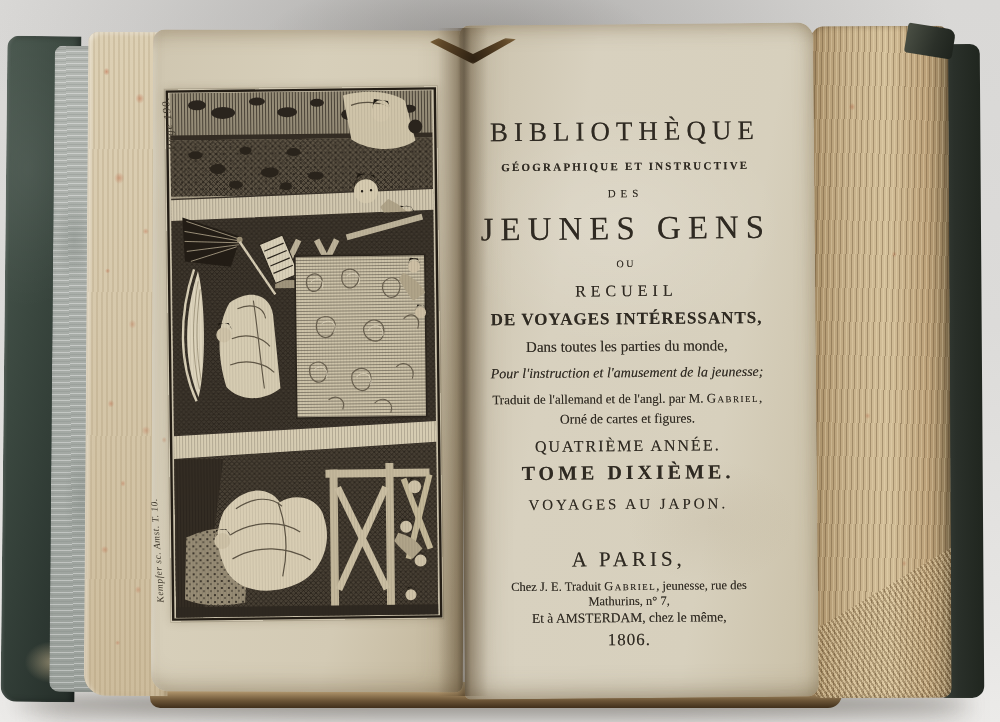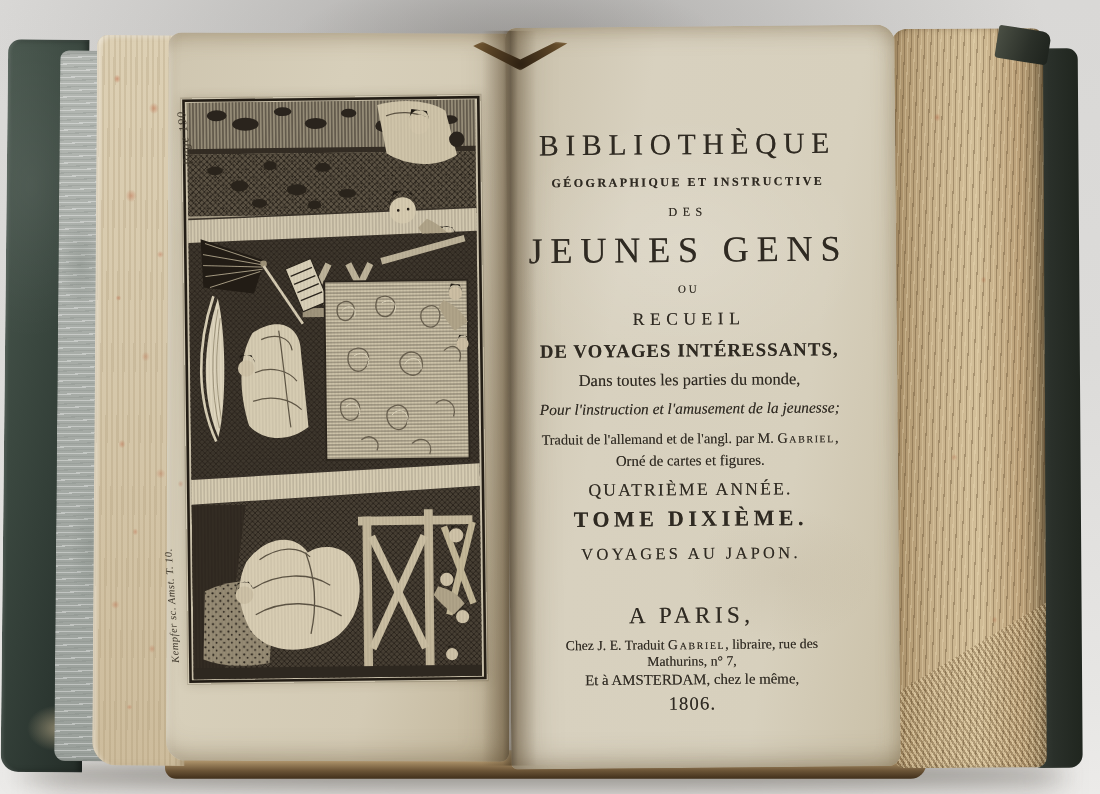--- a/index.html
+++ b/index.html
@@ -381,21 +381,21 @@
       <span class="tl l6">RECUEIL</span>
       <span class="tl l7">DE VOYAGES INTÉRESSANTS,</span>
       <span class="tl l8">Dans toutes les parties du monde,</span>
       <span class="tl l9">Pour l'instruction et l'amusement de la jeunesse;</span>
       <span class="tl l10"><span>Traduit de l'allemand et de l'angl. par M. </span><span class="sc">Gabriel</span><span>,</span></span>
       <span class="tl l11">Orné de cartes et figures.</span>
       <span class="tl l12">QUATRIÈME ANNÉE.</span>
       <span class="tl l13">TOME DIXIÈME.</span>
       <span class="tl l14">VOYAGES AU JAPON.</span>
       <span class="tl city">A PARIS,</span>
-      <span class="tl pub"><span>Chez J. E. Traduit </span><span class="sc">Gabriel</span><span>, libraire, rue des</span></span>
+      <span class="tl pub"><span>Chez J. E. Traduit </span><span class="sc">Gabriel</span><span>, jeunesse, rue des</span></span>
       <span class="tl pub2">Mathurins, n° 7,</span>
       <span class="tl ams">Et à AMSTERDAM, chez le même,</span>
       <span class="tl year">1806.</span>
     </div>
   </div>
 
   <div class="gutter"></div>
   <div class="top-notch"></div>
 </div>
 

